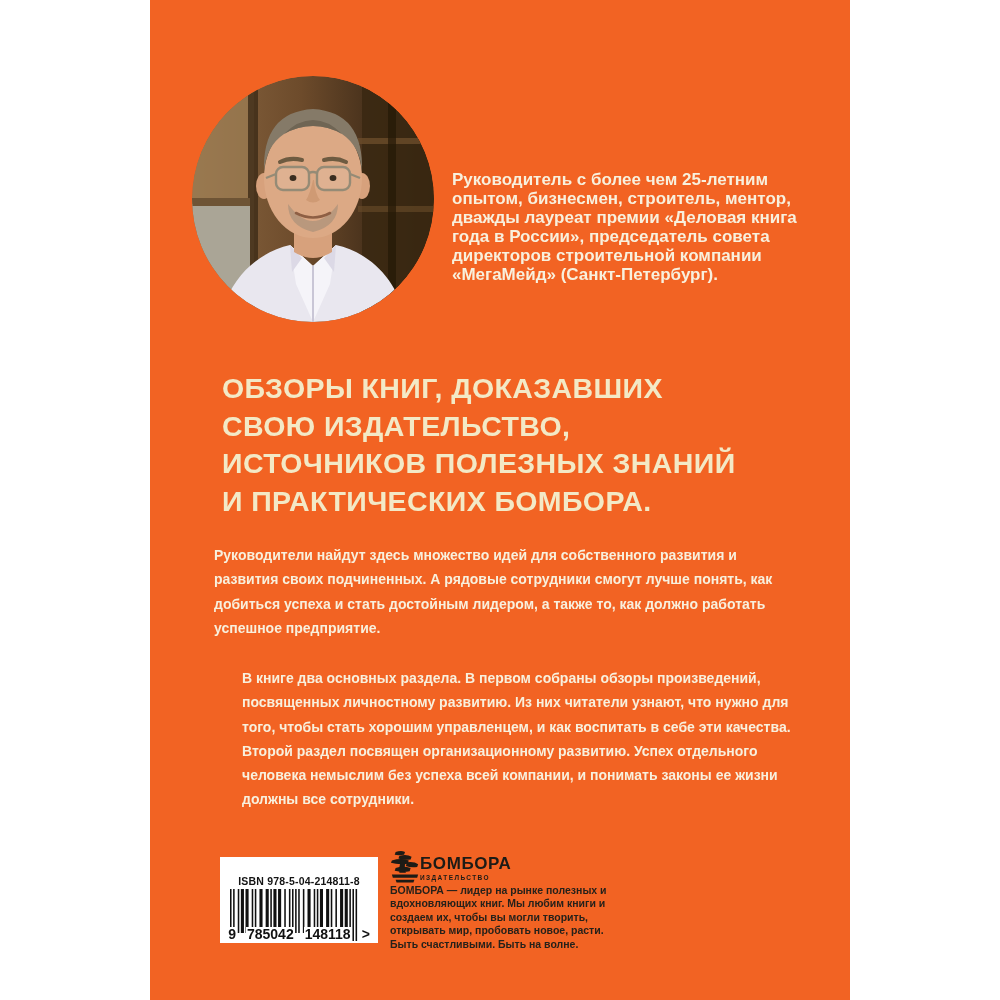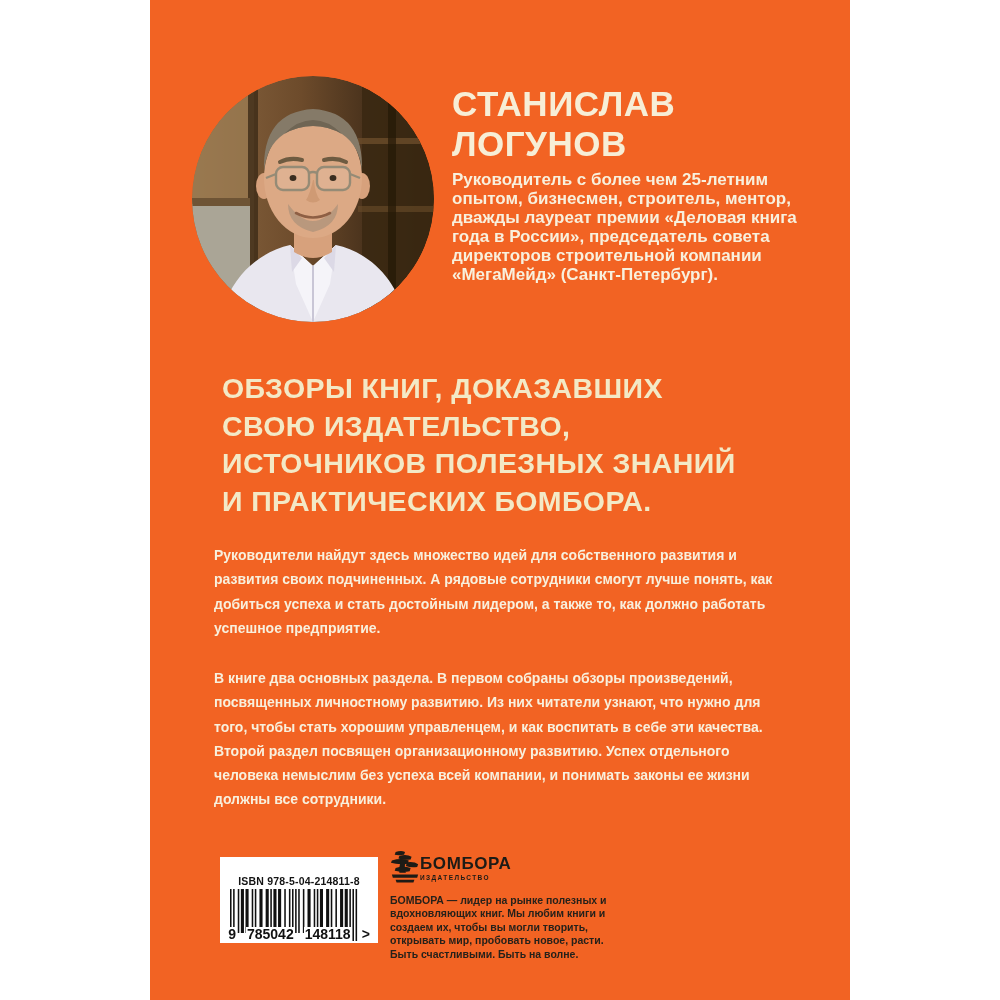--- a/index.html
+++ b/index.html
@@ -70,21 +70,21 @@
   .para {
     position: absolute;
     left: 64px;
     width: 575px;
     color: #F8F0DD;
     font-size: 14px;
     font-weight: bold;
     line-height: 24.3px;
   }
   .para-1 { top: 543px; }
-  .para-2 { top: 666px; }
+  .para-2 { top: 666px; margin-left: 28px; }
   
   .barcode-box {
     position: absolute;
     left: 70px;
     top: 857px;
     width: 158px;
     height: 86px;
     background: #ffffff;
     display: flex;
     flex-direction: column;
@@ -131,21 +131,20 @@
     margin-top: 4px;
   }
   .publisher-logo-text .pub-tagline {
     font-size: 6.5px;
     font-weight: bold;
     letter-spacing: 1.4px;
     color: #1D1B16;
     margin-top: 1px;
   }
   .publisher-desc {
-    margin-top: 10px;
     font-size: 10.5px;
     font-weight: bold;
     line-height: 13.4px;
     color: #26211A;
     width: 240px;
   }
 </style>
 </head>
 <body>
 
@@ -210,24 +209,20 @@
 
           <path d="M121,104 Q118,118 114,124 Q121,129 128,124 Q123,118 122,104" fill="#cf9a74"></path>
 
           <path d="M96,128 Q121,162 146,128 Q146,150 121,156 Q96,150 96,128 Z" fill="#8d8273" opacity="0.45"></path>
 
           <path d="M104,137 Q121,146 138,137" stroke="#8e5f44" stroke-width="2.6" fill="none" stroke-linecap="round"></path>
         </g>
       </svg>
     </div>
 
-    <div class="author-name">
-      <div>СТАНИСЛАВ</div>
-      <div>ЛОГУНОВ</div>
-    </div>
     <div class="author-bio">Руководитель с более чем 25-летним опытом, бизнесмен, строитель, ментор, дважды лауреат премии «Деловая книга года в России», председатель совета директоров строительной компании «МегаМейд» (Санкт-Петербург).</div>
 
     <div class="headline">
       <div>ОБЗОРЫ КНИГ, ДОКАЗАВШИХ</div>
       <div>СВОЮ ИЗДАТЕЛЬСТВО,</div>
       <div>ИСТОЧНИКОВ ПОЛЕЗНЫХ ЗНАНИЙ</div>
       <div>И ПРАКТИЧЕСКИХ БОМБОРА.</div>
     </div>
 
     <div class="para para-1">Руководители найдут здесь множество идей для собственного развития и развития своих подчиненных. А рядовые сотрудники смогут лучше понять, как добиться успеха и стать достойным лидером, а также то, как должно работать успешное предприятие.</div>

